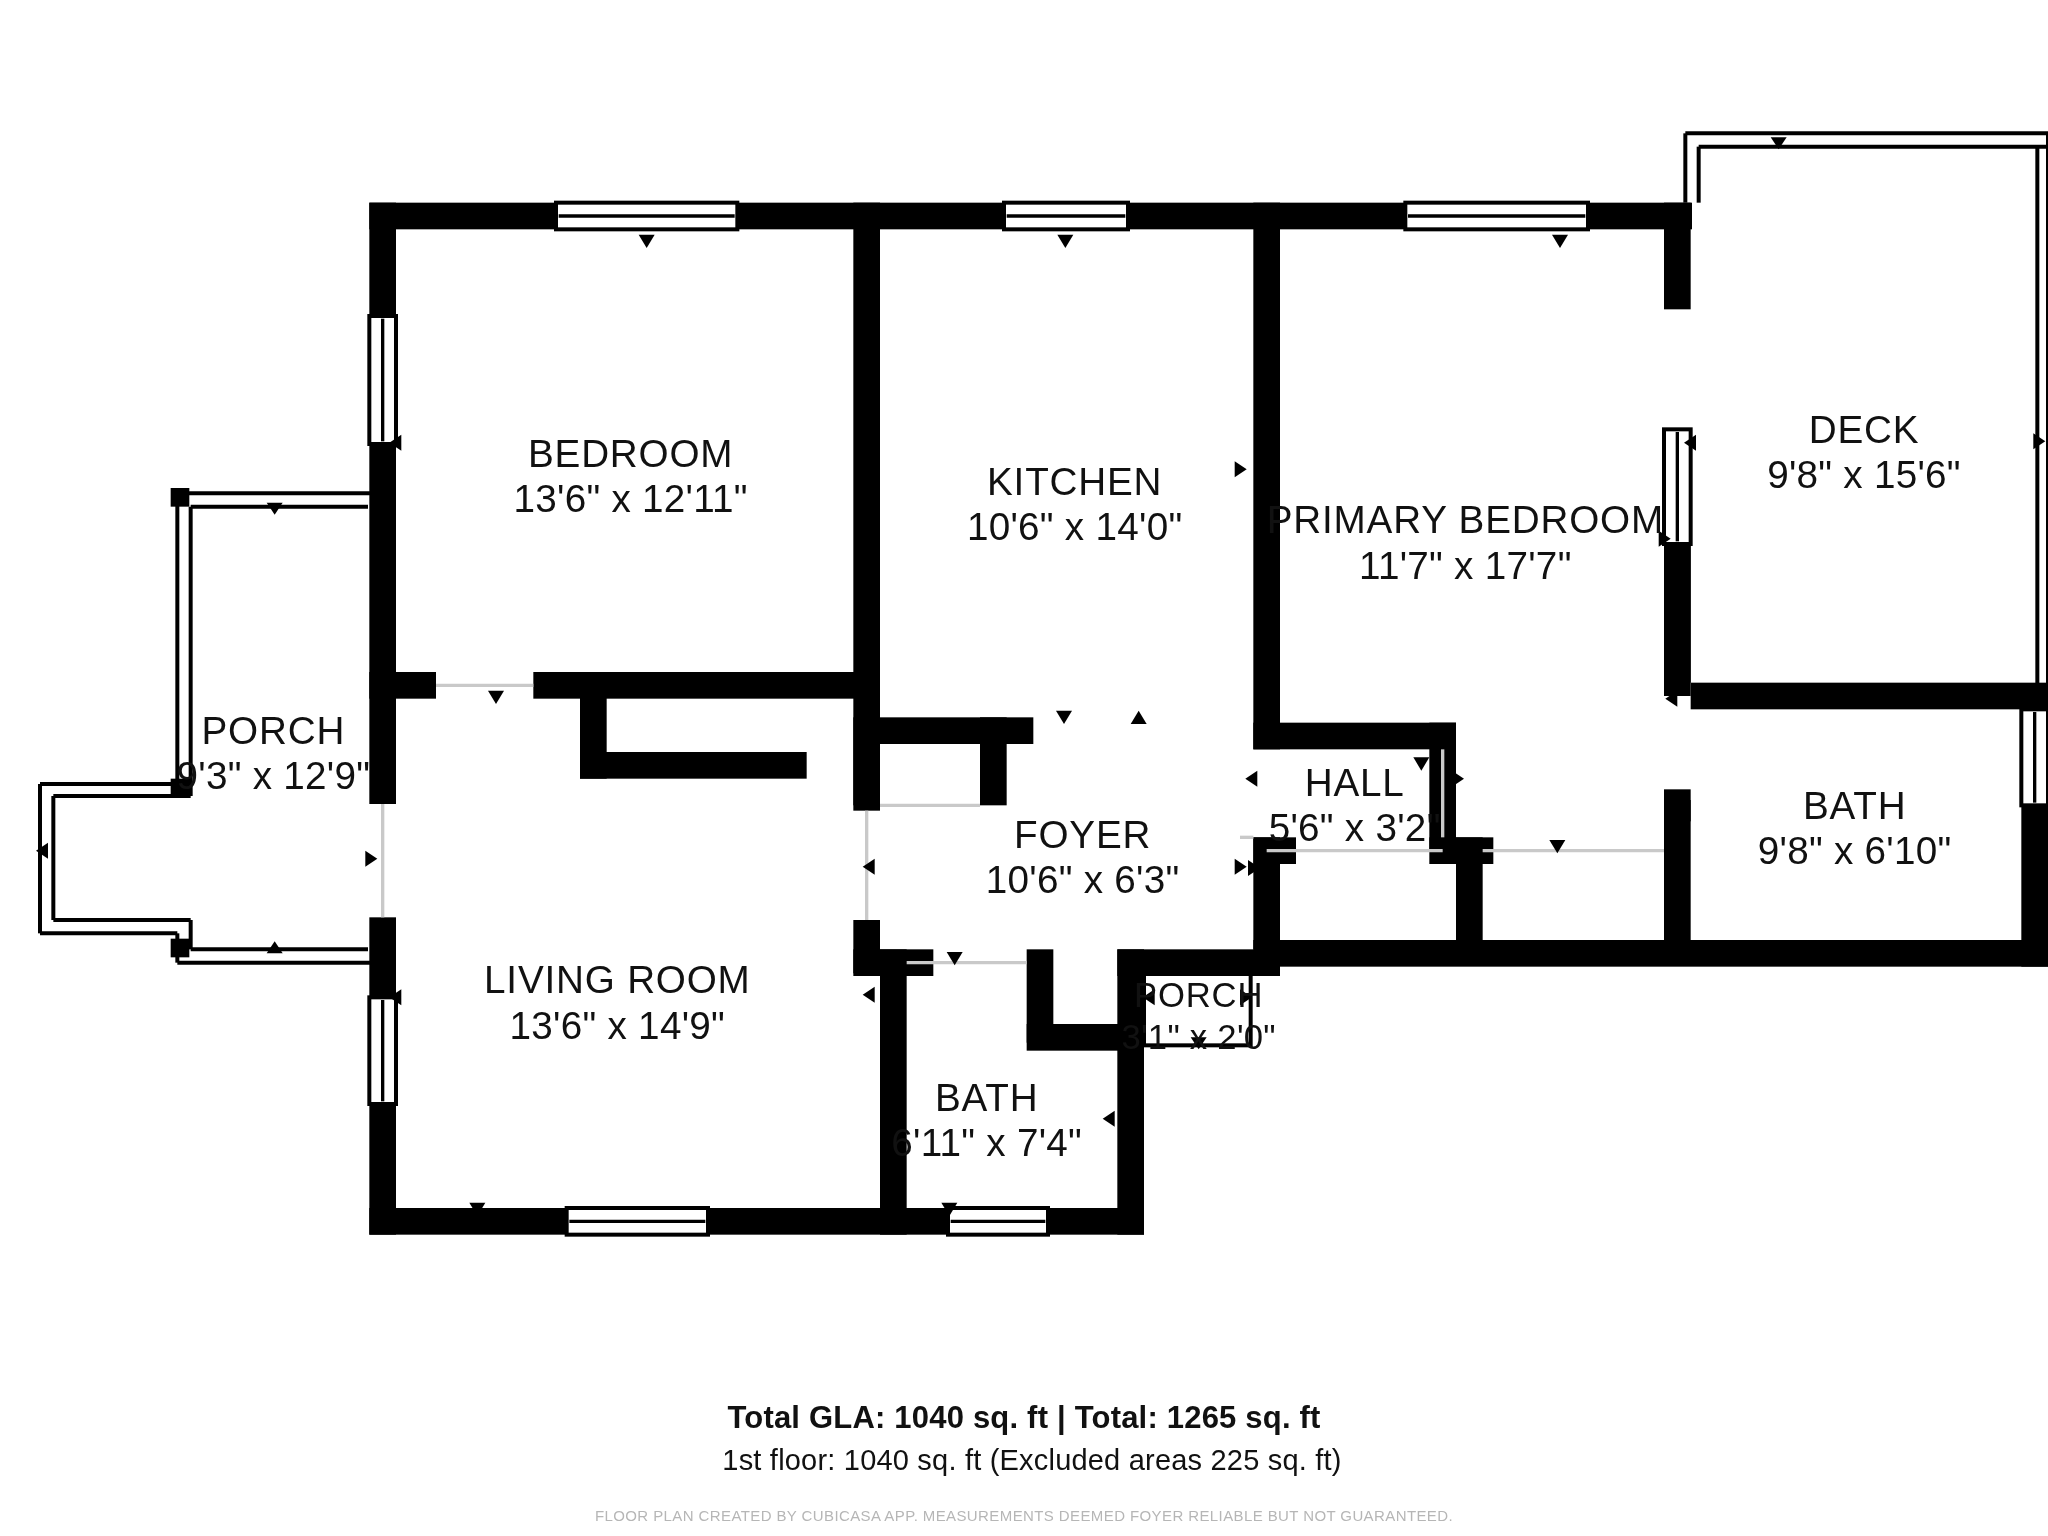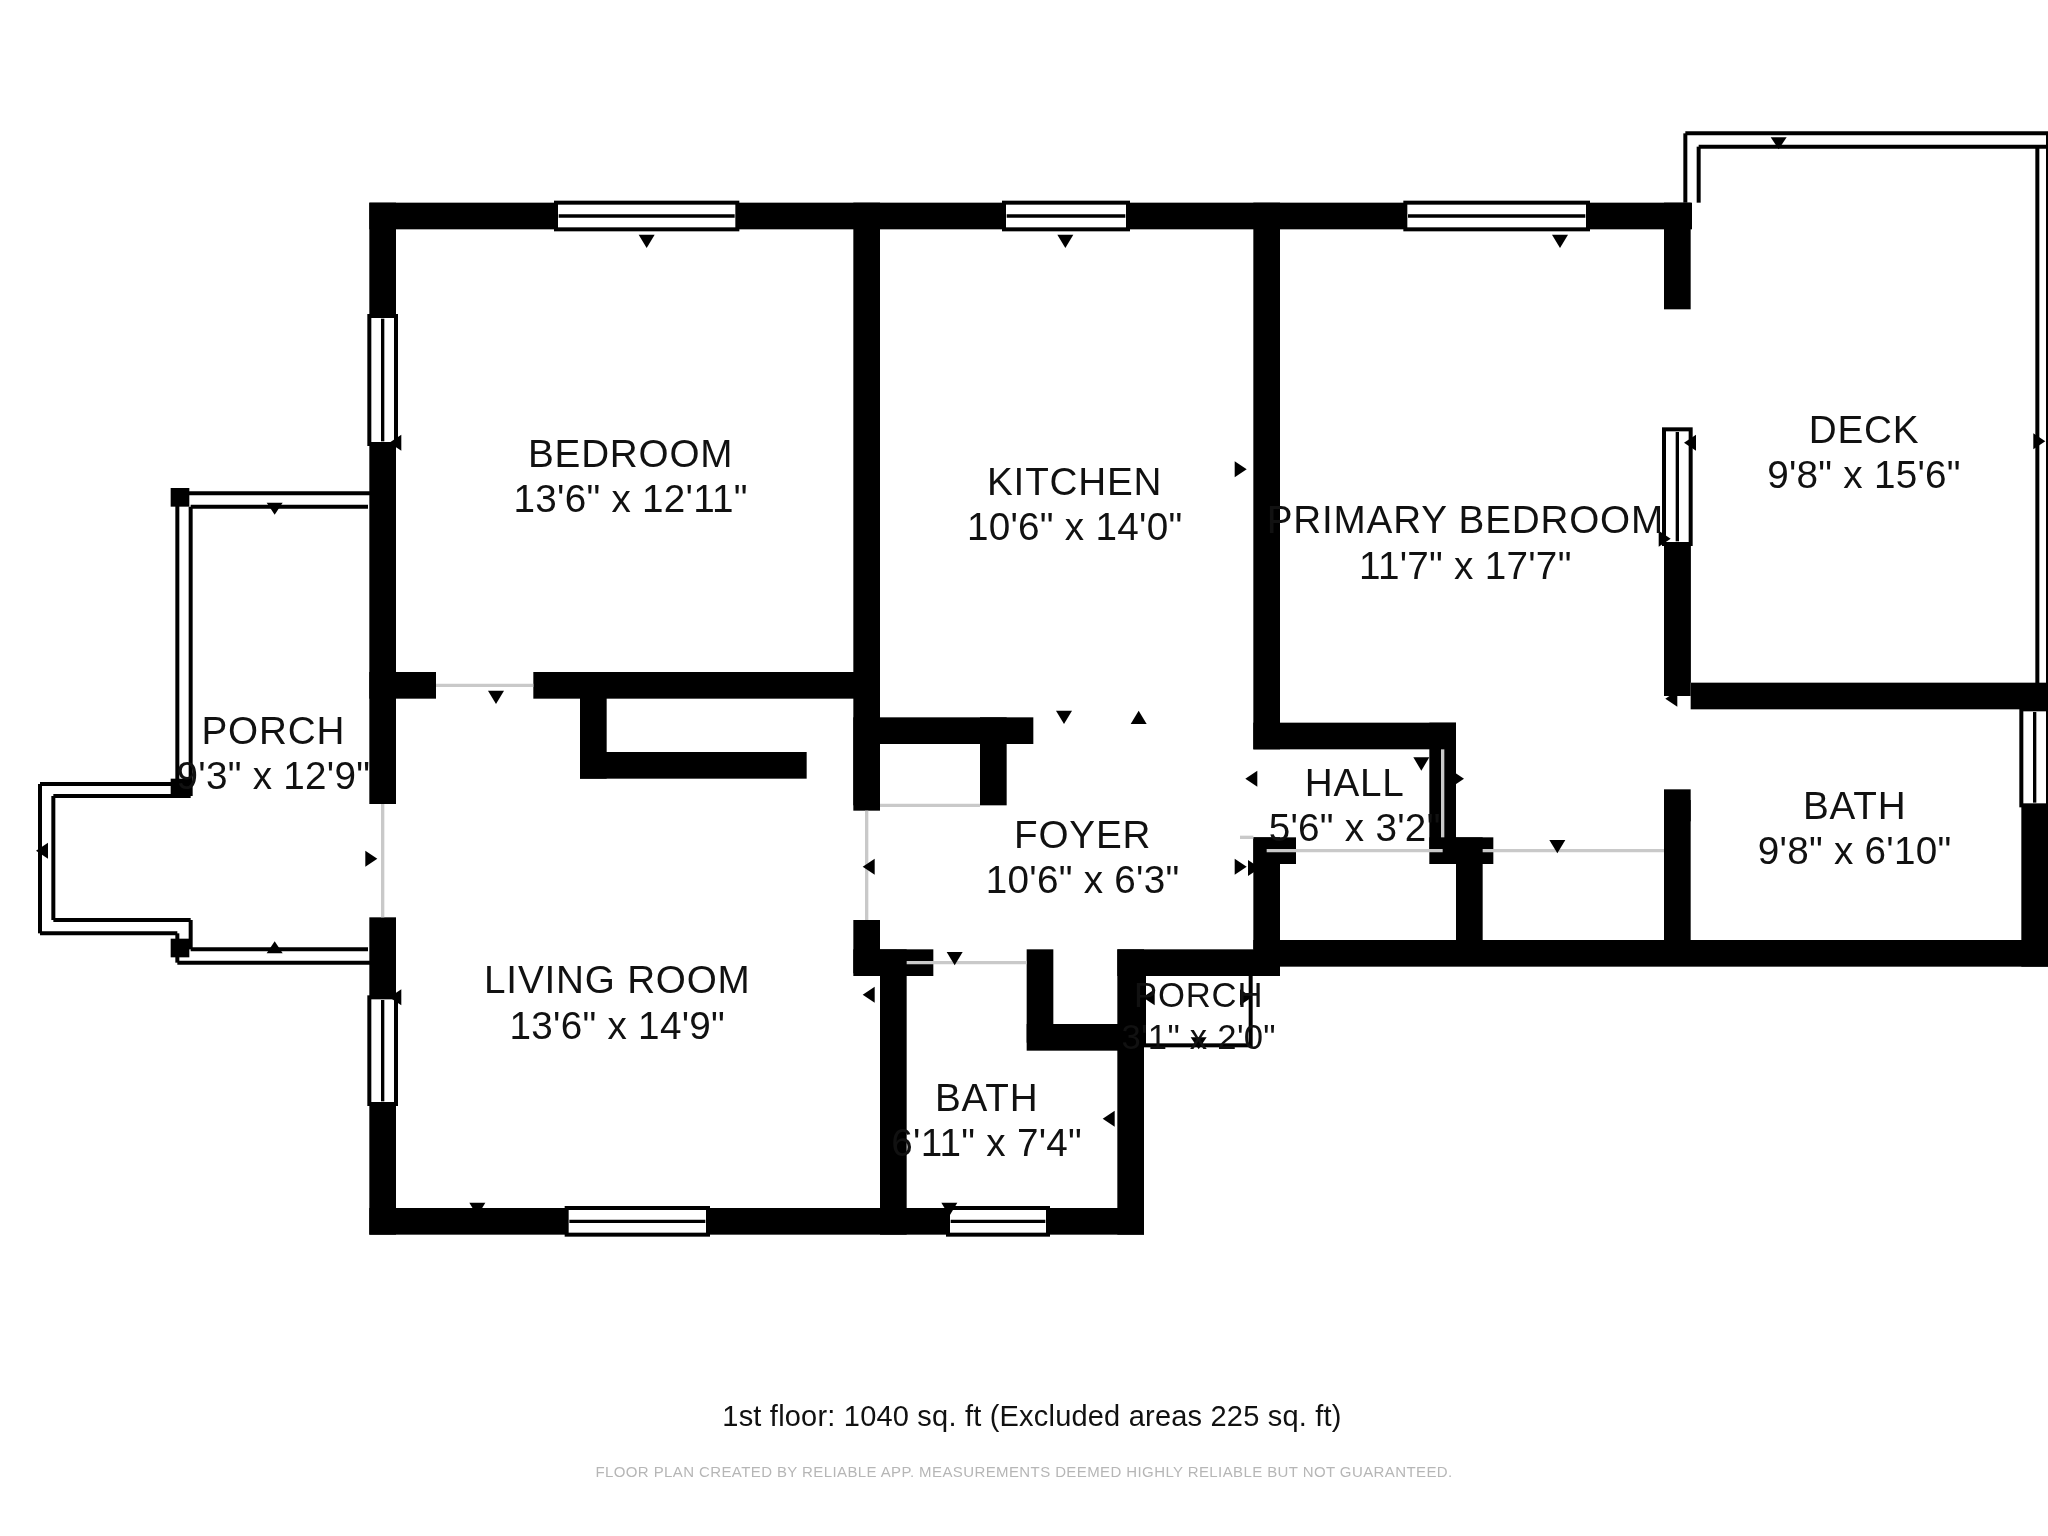--- a/index.html
+++ b/index.html
@@ -336,15 +336,16 @@
       <text class="room-dims small" x="899" y="787">3'1" x 2'0"</text>
 
       <text class="room-name" x="740" y="833">BATH</text>
       <text class="room-dims" x="740" y="867">6'11" x 7'4"</text>
     </g>
 
   </svg>
 </div>
 
 <div id="footer">
+  <p class="footer-total">Total GLA: 1040 sq. ft | Total: 1265 sq. ft</p>
   <p class="footer-floor">1st floor: 1040 sq. ft (Excluded areas 225 sq. ft)</p>
-  <p class="footer-disclaimer">FLOOR PLAN CREATED BY RELIABLE APP. MEASUREMENTS DEEMED HIGHLY RELIABLE BUT NOT GUARANTEED.</p>
+  <p class="footer-disclaimer">FLOOR PLAN CREATED BY CUBICASA APP. MEASUREMENTS DEEMED FOYER RELIABLE BUT NOT GUARANTEED.</p>
 </div>
 
 </body></html>

